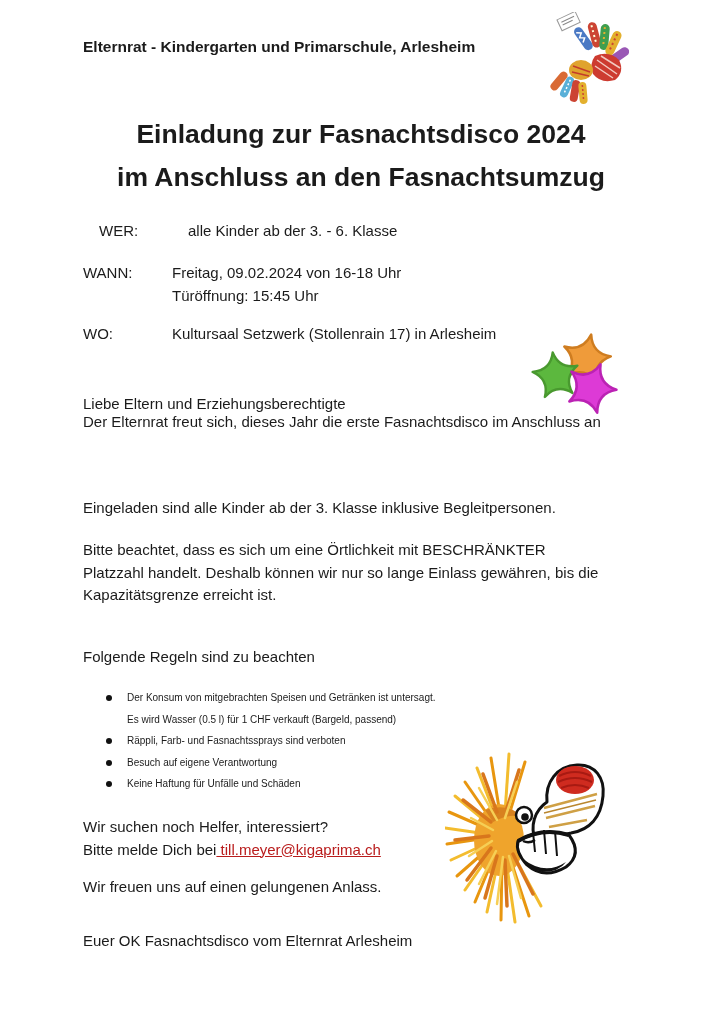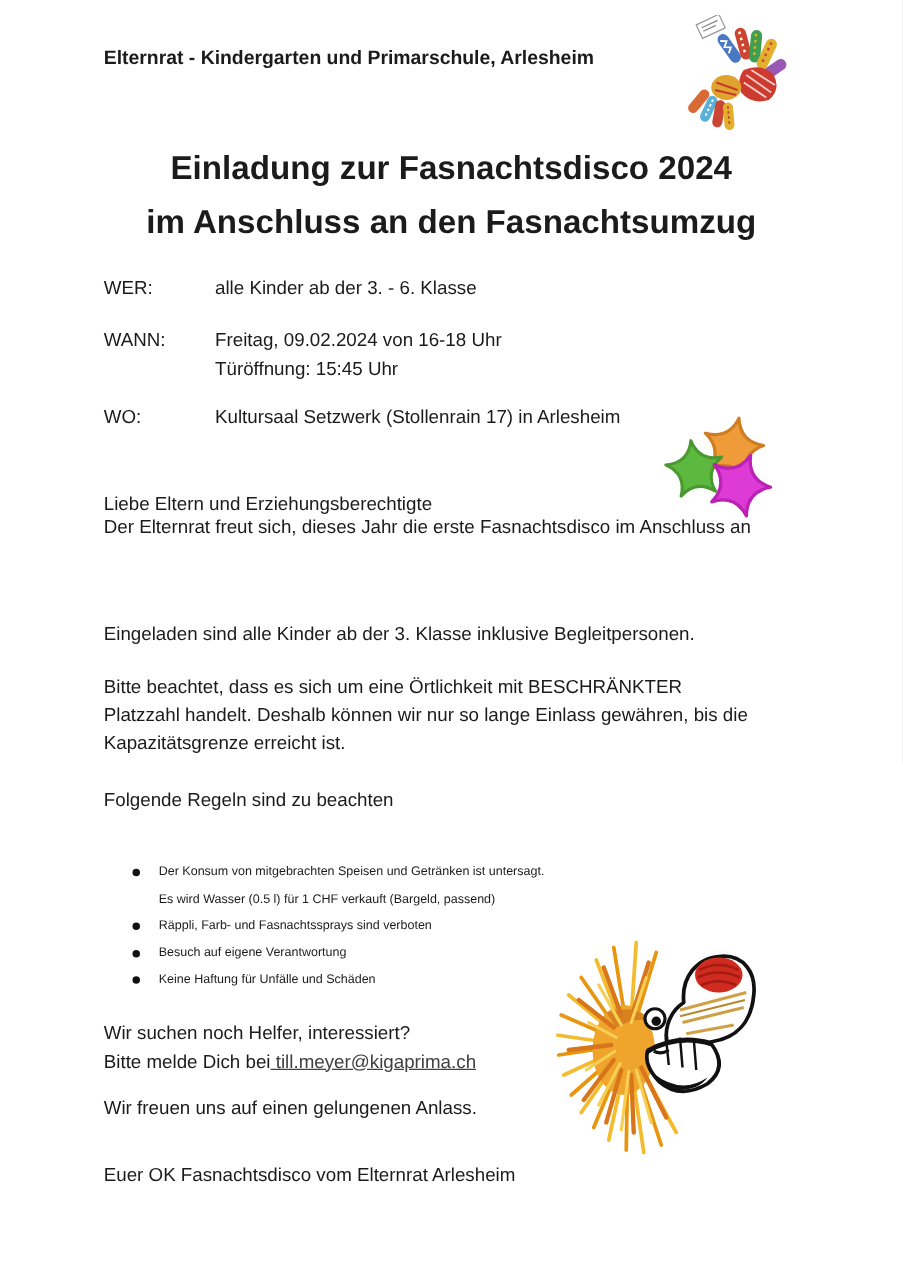--- a/index.html
+++ b/index.html
@@ -11,21 +11,21 @@
   .abs{position:absolute;}
   .line{white-space:nowrap;}
   .doc-header{left:83px;top:38px;font-size:15.5px;font-weight:bold;}
   .title{left:0;right:0;top:113px;text-align:center;font-size:26.5px;font-weight:bold;line-height:43px;}
   .info-row{left:83px;display:flex;font-size:15px;line-height:22.5px;}
   .info-label{width:89px;flex:0 0 89px;}
   .para{left:83px;font-size:15px;line-height:22.5px;}
   .rules{left:83px;font-size:10px;}
   .rule-item{display:flex;line-height:21.5px;}
   .bullet{flex:0 0 6px;width:6px;height:6px;border-radius:50%;background:#111;margin:8px 15px 0 23px;}
-  .email-link{color:#404040;text-decoration:underline;}
+  .email-link{color:#b91c1c;text-decoration:underline;}
   svg{display:block;}
 </style>
 </head>
 <body>
 
 <div class="page">
 
   <div class="abs doc-header line">Elternrat - Kindergarten und Primarschule, Arlesheim</div>
 
   <div class="abs" style="left:543px;top:12px;">
@@ -60,21 +60,21 @@
         <path d="M 30 54 L 47 60 M 29 60 L 46 64" stroke="#c43b2b" stroke-width="1.5" fill="none"></path>
       </g>
     </svg>
   </div>
 
   <div class="abs title">
     <div class="line">Einladung zur Fasnachtsdisco 2024</div>
     <div class="line">im Anschluss an den Fasnachtsumzug</div>
   </div>
 
-  <div class="abs info-row" style="top:220px;">
+  <div class="abs info-row" style="top:220px;margin-left:16px;">
     <div class="info-label">WER:</div>
     <div>
         <div class="line">alle Kinder ab der 3. - 6. Klasse</div>
       </div>
   </div>
   <div class="abs info-row" style="top:262px;">
     <div class="info-label">WANN:</div>
     <div>
       <div class="line">Freitag, 09.02.2024 von 16-18 Uhr</div>
       <div class="line">Türöffnung: 15:45 Uhr</div>
@@ -105,21 +105,21 @@
   </div>
 
   <div class="abs para line" style="top:497px;">Eingeladen sind alle Kinder ab der 3. Klasse inklusive Begleitpersonen.</div>
 
   <div class="abs para" style="top:539px;">
     <div class="line">Bitte beachtet, dass es sich um eine Örtlichkeit mit BESCHRÄNKTER</div>
     <div class="line">Platzzahl handelt. Deshalb können wir nur so lange Einlass gewähren, bis die</div>
     <div class="line">Kapazitätsgrenze erreicht ist.</div>
   </div>
 
-  <div class="abs para line" style="top:630px;">Folgende Regeln sind zu beachten</div>
+  <div class="abs para line" style="top:646px;">Folgende Regeln sind zu beachten</div>
 
   <div class="abs rules" style="top:687px;">
     <div class="rule-item">
       <span class="bullet"></span>
       <div>
         <div class="line">Der Konsum von mitgebrachten Speisen und Getränken ist untersagt.</div>
         <div class="line">Es wird Wasser (0.5 l) für 1 CHF verkauft (Bargeld, passend)</div>
       </div>
     </div>
     <div class="rule-item">

